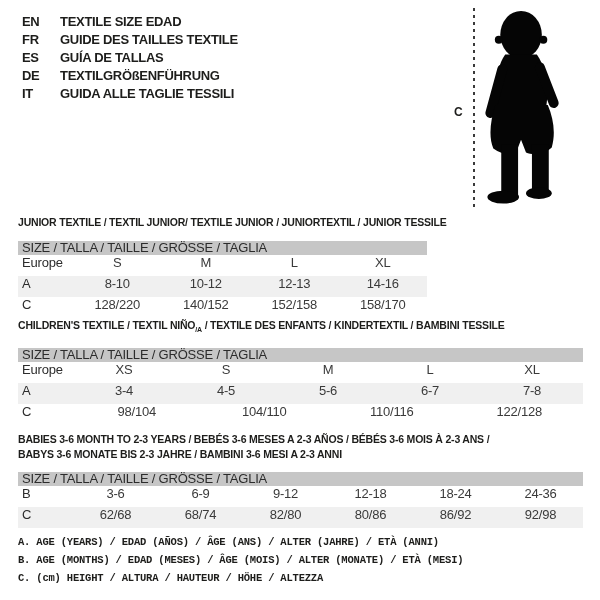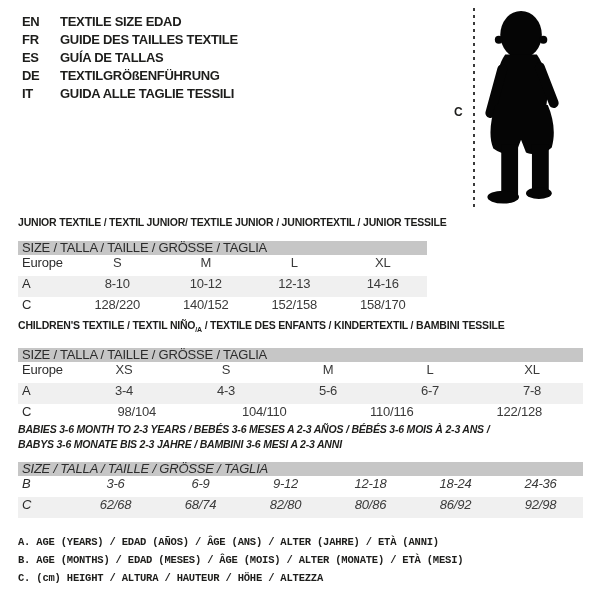--- a/index.html
+++ b/index.html
@@ -14,21 +14,21 @@
               font-weight:bold; font-size:13px; letter-spacing:-0.3px; white-space:nowrap; }
   .lang-code { width:38px; }
   
   .figure { position:absolute; top:8px; left:452px; width:146px; height:202px; }
   .c-label { position:absolute; left:2px; top:97px; font-weight:bold; font-size:12px; }
   .dash-line { position:absolute; left:21px; top:0; width:2px; height:200px;
                background:repeating-linear-gradient(to bottom,#3a3a3a 0 3px, transparent 3px 7px); }
   .baby-svg { position:absolute; left:33px; top:0; }
   
   .section { position:absolute; left:18px; }
-  .s1 { top:216px; } .s2 { top:319px; } .s3 { top:422px;font-style:italic; }
+  .s1 { top:216px; } .s2 { top:319px; } .s3 { top:432px; }
   .sec-title { font-weight:bold; font-size:10.5px; letter-spacing:-0.2px;
                line-height:13px; margin-bottom:12px; white-space:nowrap; }
   .s3 .sec-title { line-height:15px; margin-bottom:10px; }
   .sub-a { font-size:7px; vertical-align:sub; }
   
   .size-table { font-size:13px; letter-spacing:-0.2px; }
   .t1 { width:409px; } .t2 { width:565px; } .t3 { width:565px; }
   .thead { height:14px; line-height:14px; background:#c6c6c6; padding-left:4px; color:#2c2c2c; }
   .trow { display:flex; height:21px; line-height:15px; }
   .trow.alt { background:#f0f0f0; }
@@ -125,21 +125,21 @@
         <span class="cell-label">Europe</span>
         <span class="cell-val">XS</span>
         <span class="cell-val">S</span>
         <span class="cell-val">M</span>
         <span class="cell-val">L</span>
         <span class="cell-val">XL</span>
       </div>
       <div class="trow alt">
         <span class="cell-label">A</span>
         <span class="cell-val">3-4</span>
-        <span class="cell-val">4-3</span>
+        <span class="cell-val">4-5</span>
         <span class="cell-val">5-6</span>
         <span class="cell-val">6-7</span>
         <span class="cell-val">7-8</span>
       </div>
       <div class="trow">
         <span class="cell-label">C</span>
         <span class="cell-val">98/104</span>
         <span class="cell-val">104/110</span>
         <span class="cell-val">110/116</span>
         <span class="cell-val">122/128</span>

